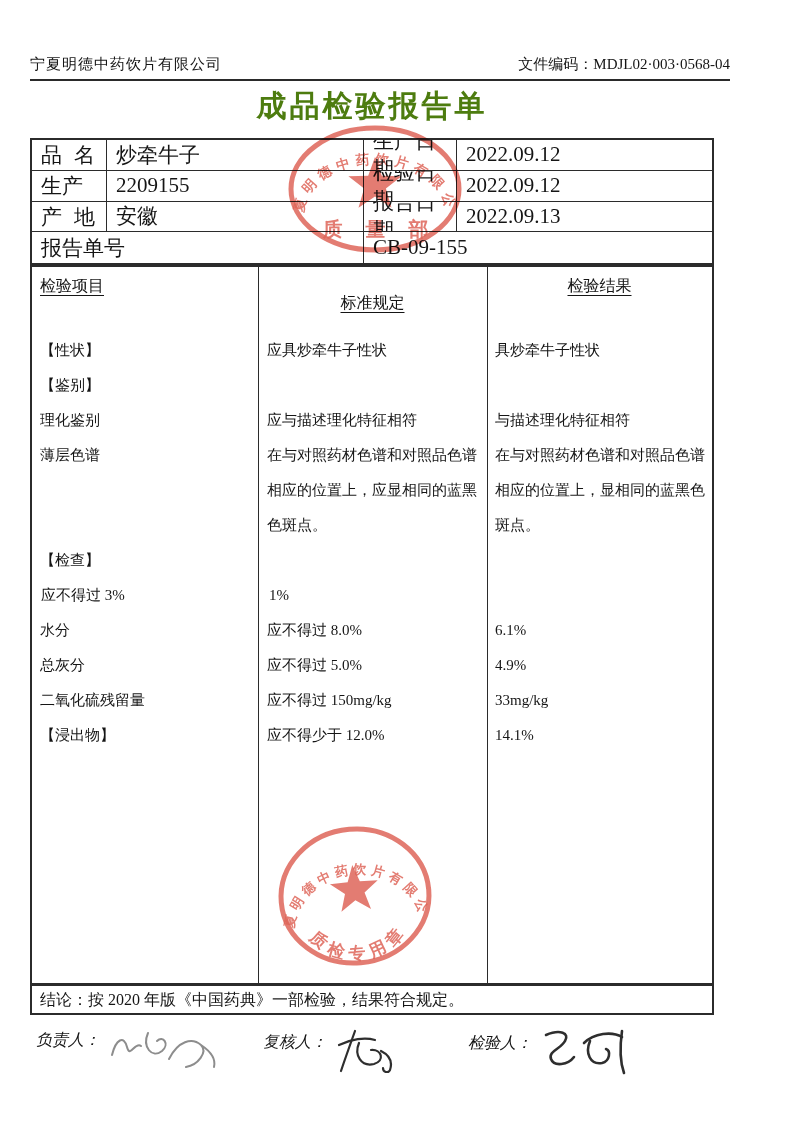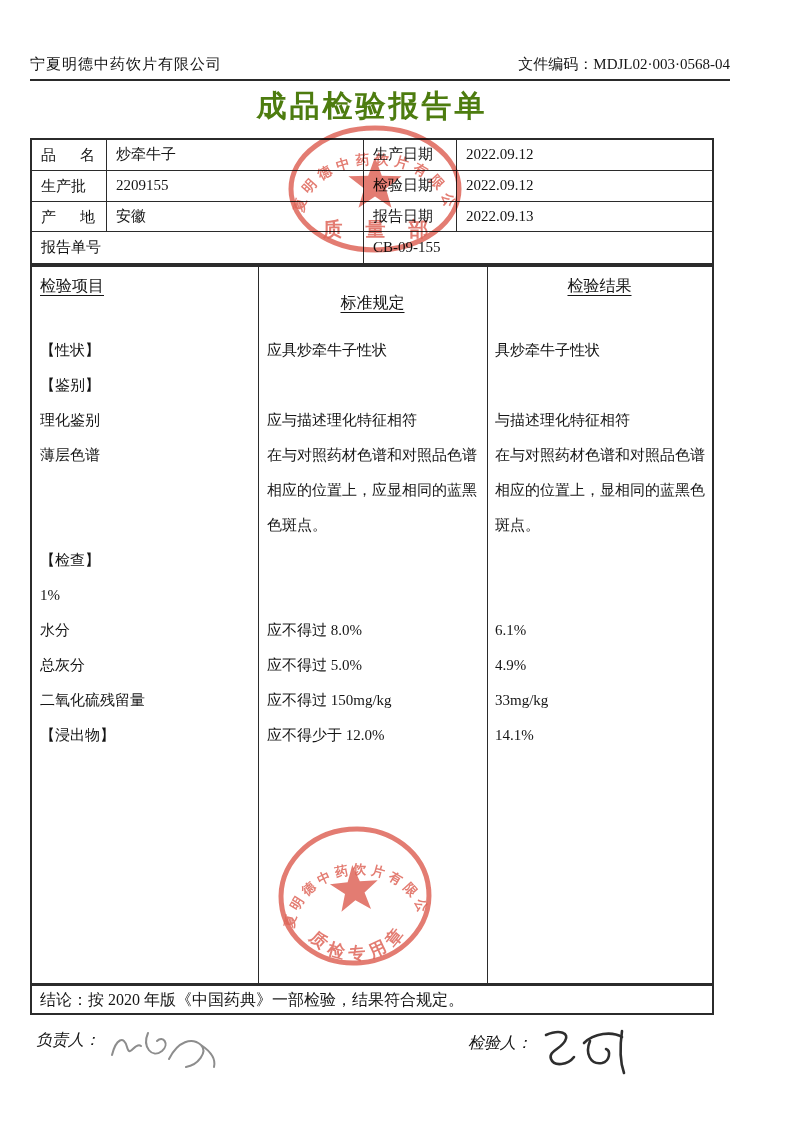--- a/index.html
+++ b/index.html
@@ -12,21 +12,21 @@
   .hdr-left  { position:absolute; left:30px;  top:55px; font-size:15px; letter-spacing:1px; }
   .hdr-right { position:absolute; left:400px; top:55px; width:330px; text-align:right; font-size:15px;font-family:Liberation Serif, serif; }
   .hdr-rule  { position:absolute; left:30px; top:79px; width:700px; height:2px; background:#2a2a2a; }
   .title { position:absolute; left:30px; top:86px; width:684px; text-align:center;
            font-size:30px; font-weight:bold; letter-spacing:3px; color:#4d7c0f; }
 
   
   .info { position:absolute; left:30px; top:138px; width:684px; height:127px;
           border:2px solid #2b2b2b; display:grid;
           grid-template-columns:75px 257px 93px 1fr;
-          grid-template-rows:repeat(4,1fr); font-size:15px; }
+          grid-template-rows:repeat(4,1fr); font-size:21px; }
   .cell { border-right:1px solid #2b2b2b; border-bottom:1px solid #2b2b2b;
           display:flex; align-items:center; padding-left:9px; overflow:hidden; }
   .cell.nr { border-right:none; }
   .cell.nb { border-bottom:none; }
   .cell.j  { display:block; line-height:30px; text-align-last:justify; padding:0 11px 0 9px; }
   .sp12 { grid-column:1 / 3; }
   .sp34 { grid-column:3 / 5; }
 
   
   .bigtable { position:absolute; left:30px; top:265px; width:684px; height:720px;
@@ -116,20 +116,21 @@
           <div class="c1">薄层色谱</div>
           <div class="c2">在与对照药材色谱和对照品色谱相应的位置上，应显相同的蓝黑色斑点。</div>
           <div class="c3">在与对照药材色谱和对照品色谱相应的位置上，显相同的蓝黑色斑点。</div>
         </div>
       <div class="btrow">
           <div class="c1">【检查】</div>
           <div class="c2"></div>
           <div class="c3"></div>
         </div>
       <div class="btrow">
+          <div class="c2">应不得过 3%</div>
           <div class="c3">1%</div>
         </div>
       <div class="btrow">
           <div class="c1">水分</div>
           <div class="c2">应不得过 8.0%</div>
           <div class="c3">6.1%</div>
         </div>
       <div class="btrow">
           <div class="c1">总灰分</div>
           <div class="c2">应不得过 5.0%</div>
@@ -177,20 +178,30 @@
 
   <div class="sig sig-1">
     <span>负责人：</span><svg class="handwriting" width="120" height="44" viewBox="0 0 120 44">
       <g fill="none" stroke="#8d8d8d" stroke-width="2" stroke-linecap="round">
         <path d="M6 30 C 10 14, 18 10, 21 22 C 24 34, 29 16, 35 21"></path>
         <path d="M42 8 C 36 22, 46 34, 56 26 C 64 19, 57 10, 51 16"></path>
         <path d="M63 34 C 72 16, 86 12, 95 20 C 102 27, 92 40, 80 42 M95 20 C 104 26, 110 34, 108 42"></path>
       </g>
     </svg>
   </div>
+  <div class="sig sig-2">
+    <span>复核人：</span><svg class="handwriting" width="80" height="48" viewBox="0 0 80 48">
+      <g fill="none" stroke="#2e2e2e" stroke-width="2.2" stroke-linecap="round">
+        <path d="M22 6 C 17 20, 12 34, 8 46"></path>
+        <path d="M6 20 C 18 14, 32 12, 42 15"></path>
+        <path d="M26 18 C 21 30, 28 42, 41 39 C 52 36, 49 24, 38 25"></path>
+        <path d="M48 26 C 56 30, 60 36, 57 45 C 55 49, 50 47, 50 43"></path>
+      </g>
+    </svg>
+  </div>
   <div class="sig sig-3">
     <span>检验人：</span><svg class="handwriting" width="100" height="50" viewBox="0 0 100 50">
       <g fill="none" stroke="#2e2e2e" stroke-width="2.6" stroke-linecap="round">
         <path d="M8 10 C 22 4, 32 8, 27 16 C 23 24, 10 26, 13 34 C 16 42, 30 40, 36 32"></path>
         <path d="M46 18 C 56 8, 74 6, 84 12"></path>
         <path d="M52 16 C 47 28, 52 40, 64 38 C 72 36, 73 26, 68 24"></path>
         <path d="M84 6 C 82 20, 81 34, 86 48"></path>
       </g>
     </svg>
   </div>

